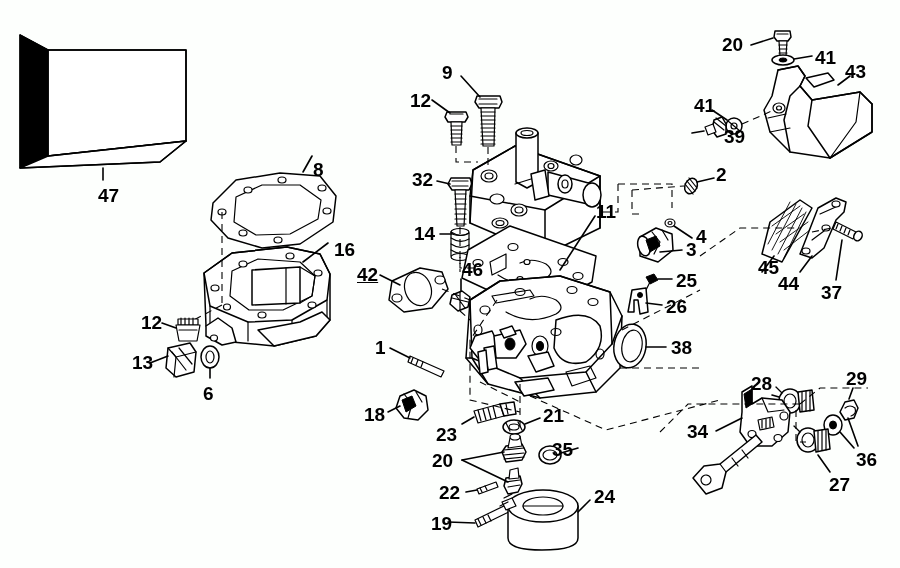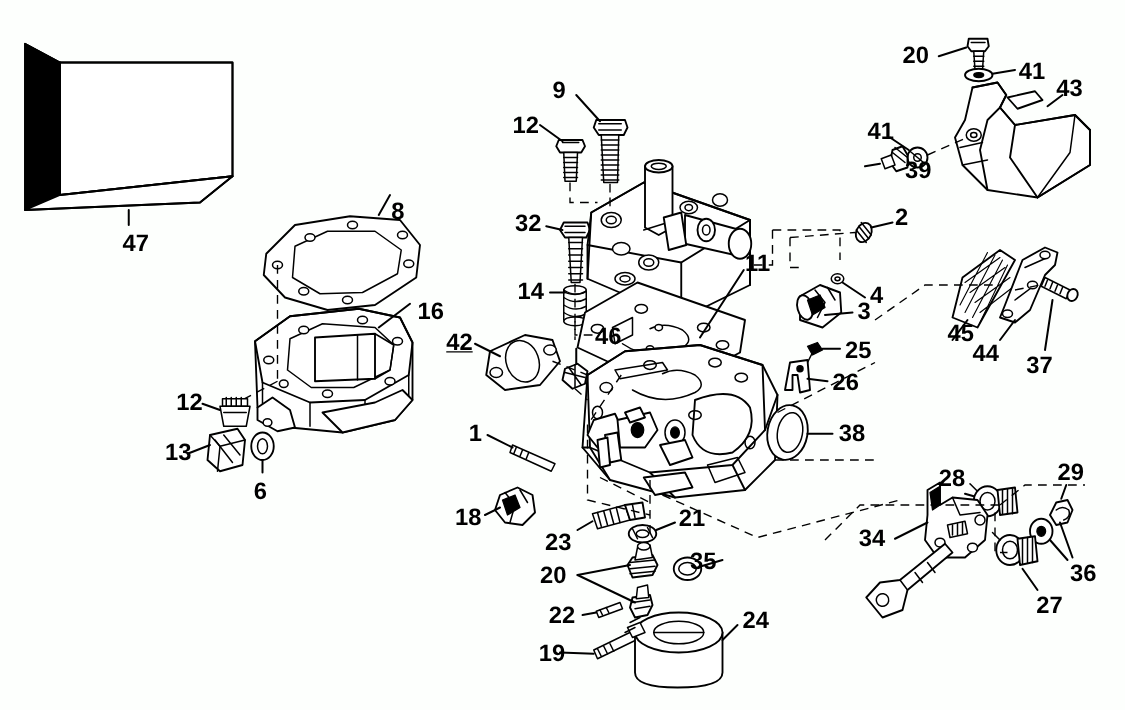--- a/index.html
+++ b/index.html
@@ -507,21 +507,21 @@
   <div class="callout" style="left:141px; top:313px;">12</div>
   <div class="callout" style="left:132px; top:353px;">13</div>
   <div class="callout" style="left:203px; top:384px;">6</div>
   <div class="callout" style="left:357px; top:265px;text-decoration:underline;">42</div>
   <div class="callout" style="left:375px; top:338px;">1</div>
   <div class="callout" style="left:364px; top:405px;">18</div>
   <div class="callout" style="left:410px; top:91px;">12</div>
   <div class="callout" style="left:442px; top:63px;">9</div>
   <div class="callout" style="left:412px; top:170px;">32</div>
   <div class="callout" style="left:414px; top:224px;">14</div>
-  <div class="callout" style="left:476px; top:260px;text-align:center;">46</div>
+  <div class="callout" style="left:462px; top:260px;text-align:center;">46</div>
   <div class="callout" style="left:596px; top:202px;">11</div>
   <div class="callout" style="left:436px; top:425px;">23</div>
   <div class="callout" style="left:543px; top:406px;">21</div>
   <div class="callout" style="left:432px; top:451px;">20</div>
   <div class="callout" style="left:552px; top:440px;">35</div>
   <div class="callout" style="left:439px; top:483px;">22</div>
   <div class="callout" style="left:419px; top:514px;margin-left:12px;">19</div>
   <div class="callout" style="left:594px; top:487px;">24</div>
   <div class="callout" style="left:716px; top:165px;">2</div>
   <div class="callout" style="left:686px; top:240px;">3</div>

